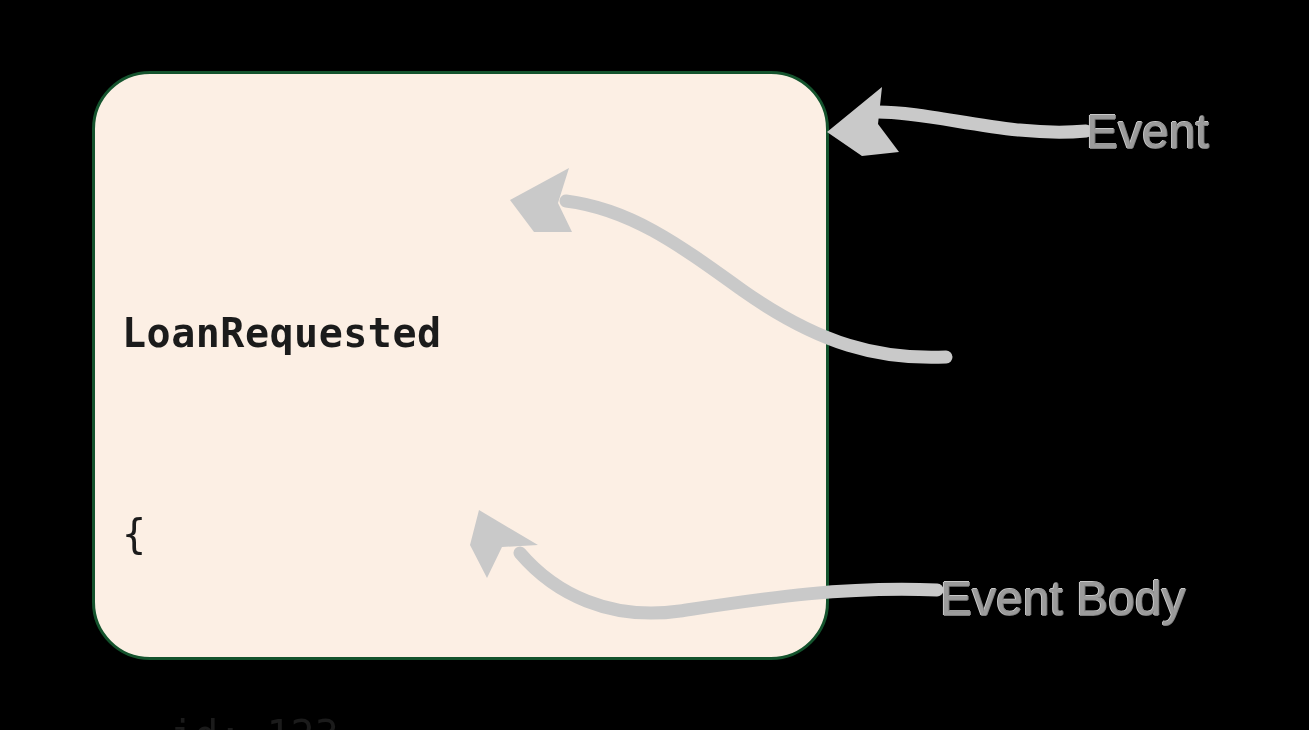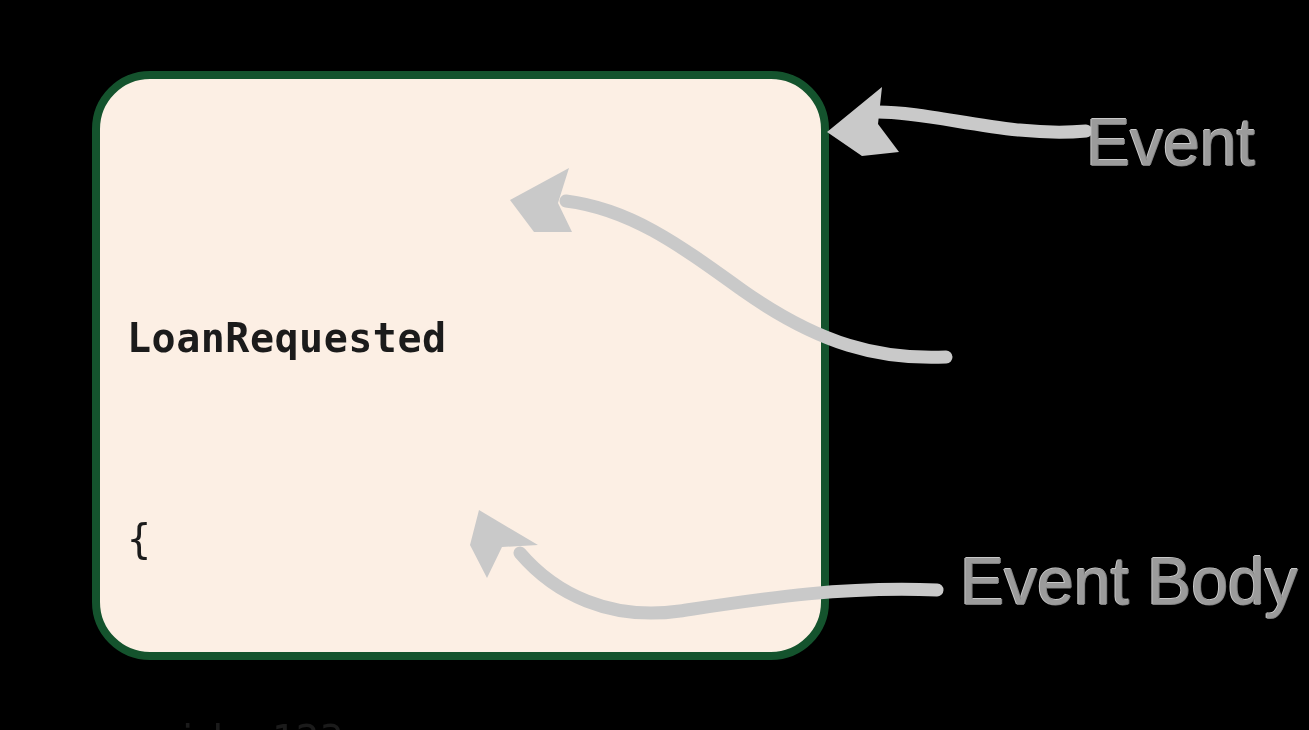--- a/index.html
+++ b/index.html
@@ -18,21 +18,21 @@
 
   
   .event-card {
     position: absolute;
     left: 92px;
     top: 71px;
     width: 737px;
     height: 589px;
     box-sizing: border-box;
     background: #FCEFE4;
-    border: 8px solid #14532d;
+    border: 3px solid #14532d;
     border-radius: 58px;
     z-index: 2;
   }
 
   .card-code {
     position: absolute;
     left: 27px;
     top: 92px;
     font-family: "DejaVu Sans Mono", monospace;
     font-size: 40px;
@@ -61,34 +61,34 @@
     width: 1309px;
     height: 730px;
     z-index: 3;
     pointer-events: none;
   }
 
   
   .callout {
     position: absolute;
     font-family: "Liberation Sans", sans-serif;
-    font-size: 66px;
+    font-size: 48px;
     font-weight: 400;
     color: #9b9b9b;
     white-space: nowrap;
     z-index: 4;
     text-shadow:
       1px 0 0 #7e7e7e,
       -1px 0 0 #c9c9c9,
       0 1px 0 #7e7e7e,
       0 -1px 0 #c9c9c9;
   }
   #callout-event      { left: 1086px; top: 104px; }
   #callout-event-type { left: 948px;  top: 331px; }
-  #callout-event-body { left: 940px;  top: 543px; margin-left: 20px; }
+  #callout-event-body { left: 940px;  top: 571px; }
 </style>
 </head>
 <body>
 
 <div id="stage">
 
   <div class="event-card">
     <div class="card-code">
       <span class="line title">LoanRequested</span>
       <span class="line">{</span>

